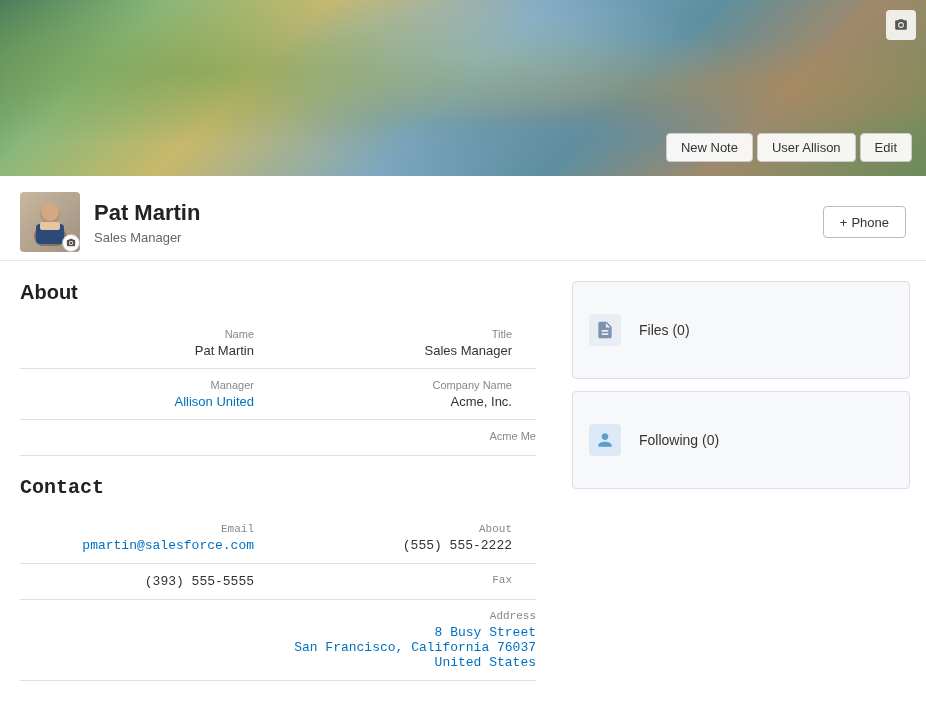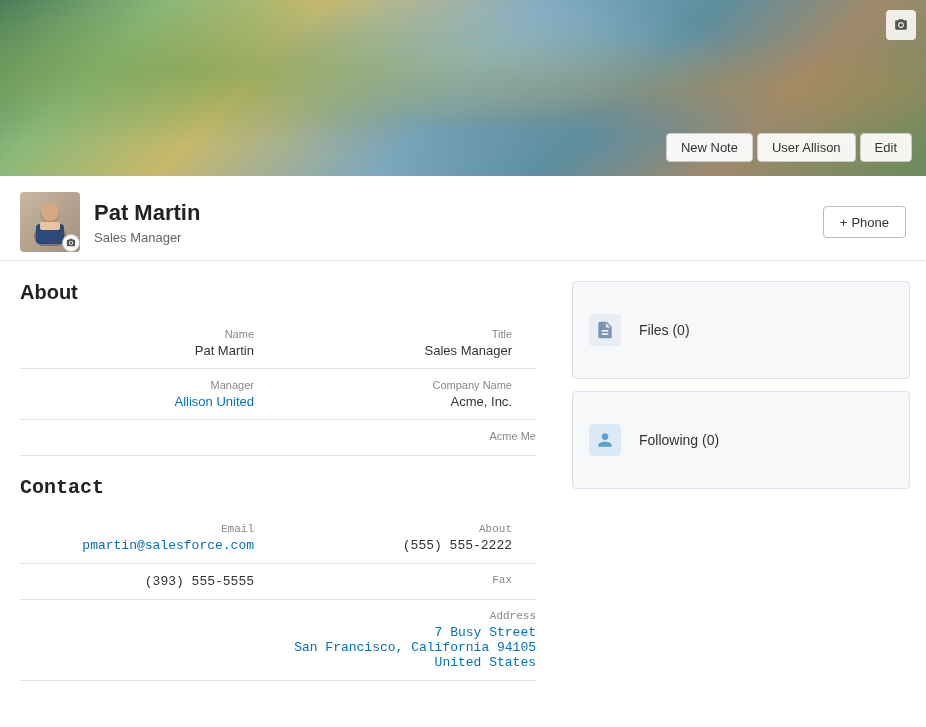--- a/index.html
+++ b/index.html
@@ -298,22 +298,22 @@
           </div>
           <div class="field-item">
             <div class="field-value">(393) 555-5555</div>
           </div>
           <div class="field-item">
             <div class="field-label">Fax</div>
             <div class="field-value"></div>
           </div>
           <div class="field-item full-width">
             <div class="field-label">Address</div>
-            <a class="field-value link">7 Busy Street</a><br>
-            <a class="field-value link">San Francisco, California 94105</a><br>
+            <a class="field-value link">8 Busy Street</a><br>
+            <a class="field-value link">San Francisco, California 76037</a><br>
             <a class="field-value link">United States</a>
           </div>
         </div>
       </div>
     </div>
 
     <div class="right-panel">
 
       <div class="info-card">
         <div class="card-icon file">

